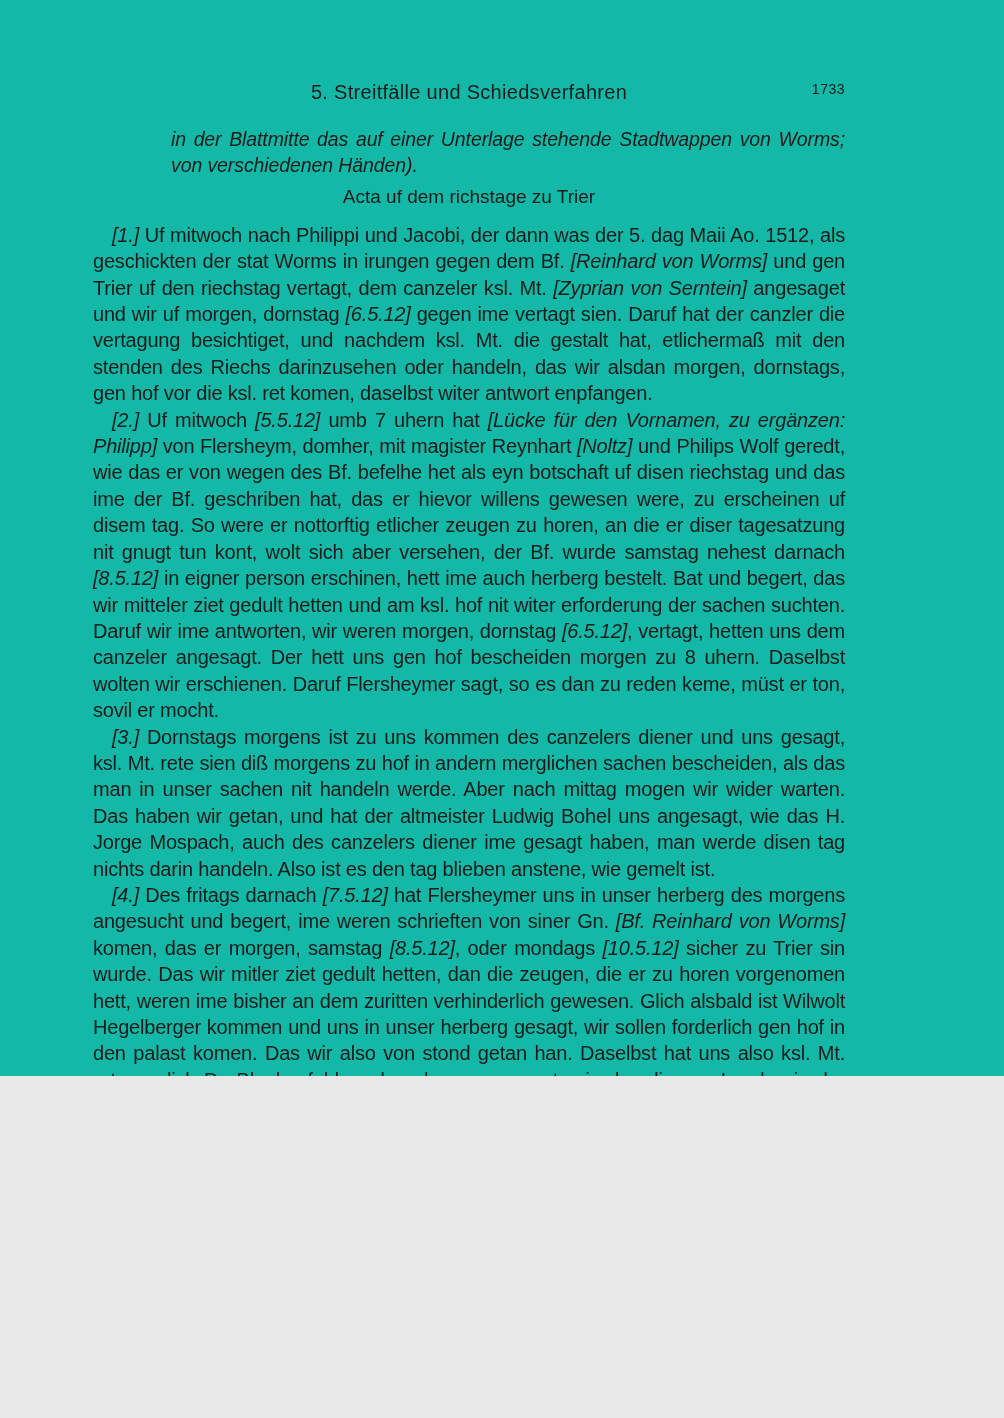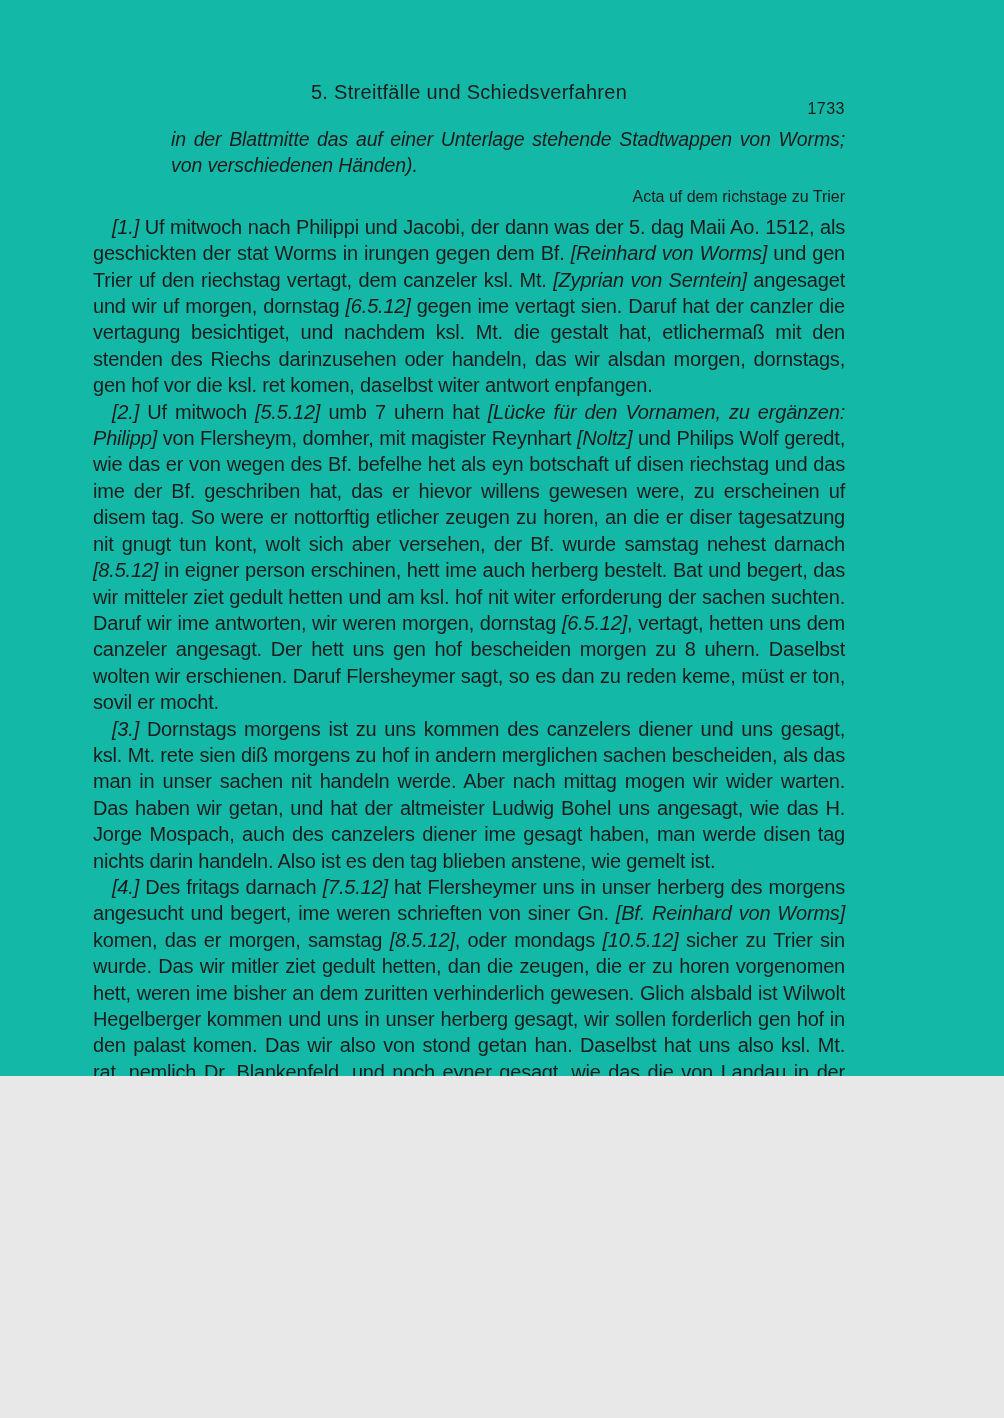--- a/index.html
+++ b/index.html
@@ -28,41 +28,40 @@
   }
   .section-title {
     display: block;
     text-align: center;
     letter-spacing: 0.3px;
   }
   .page-number {
     position: absolute;
     right: 0;
     top: -3px;
-    font-size: 16px;
+    font-size: 14px;
     letter-spacing: 0.5px;
-    margin-top: 20px;
   }
   .editorial-note {
     margin: 21px 0 0 78px;
     font-style: italic;
     font-size: 19.5px;
     line-height: 26.4px;
     text-align: justify;
     letter-spacing: -0.1px;
   }
   .doc-heading {
     margin-top: 5px;
-    text-align: right;
-    font-size: 16px;
+    text-align: center;
+    font-size: 19px;
     line-height: 26px;
     font-weight: normal;
   }
   .paragraphs {
-    margin-top: 4px;
+    margin-top: 12px;
     font-size: 20px;
     line-height: 26.4px;
     text-align: justify;
     letter-spacing: -0.2px;
     hyphens: none;
   }
   .paragraphs p {
     margin: 0;
     padding: 0;
     text-indent: 19px;

